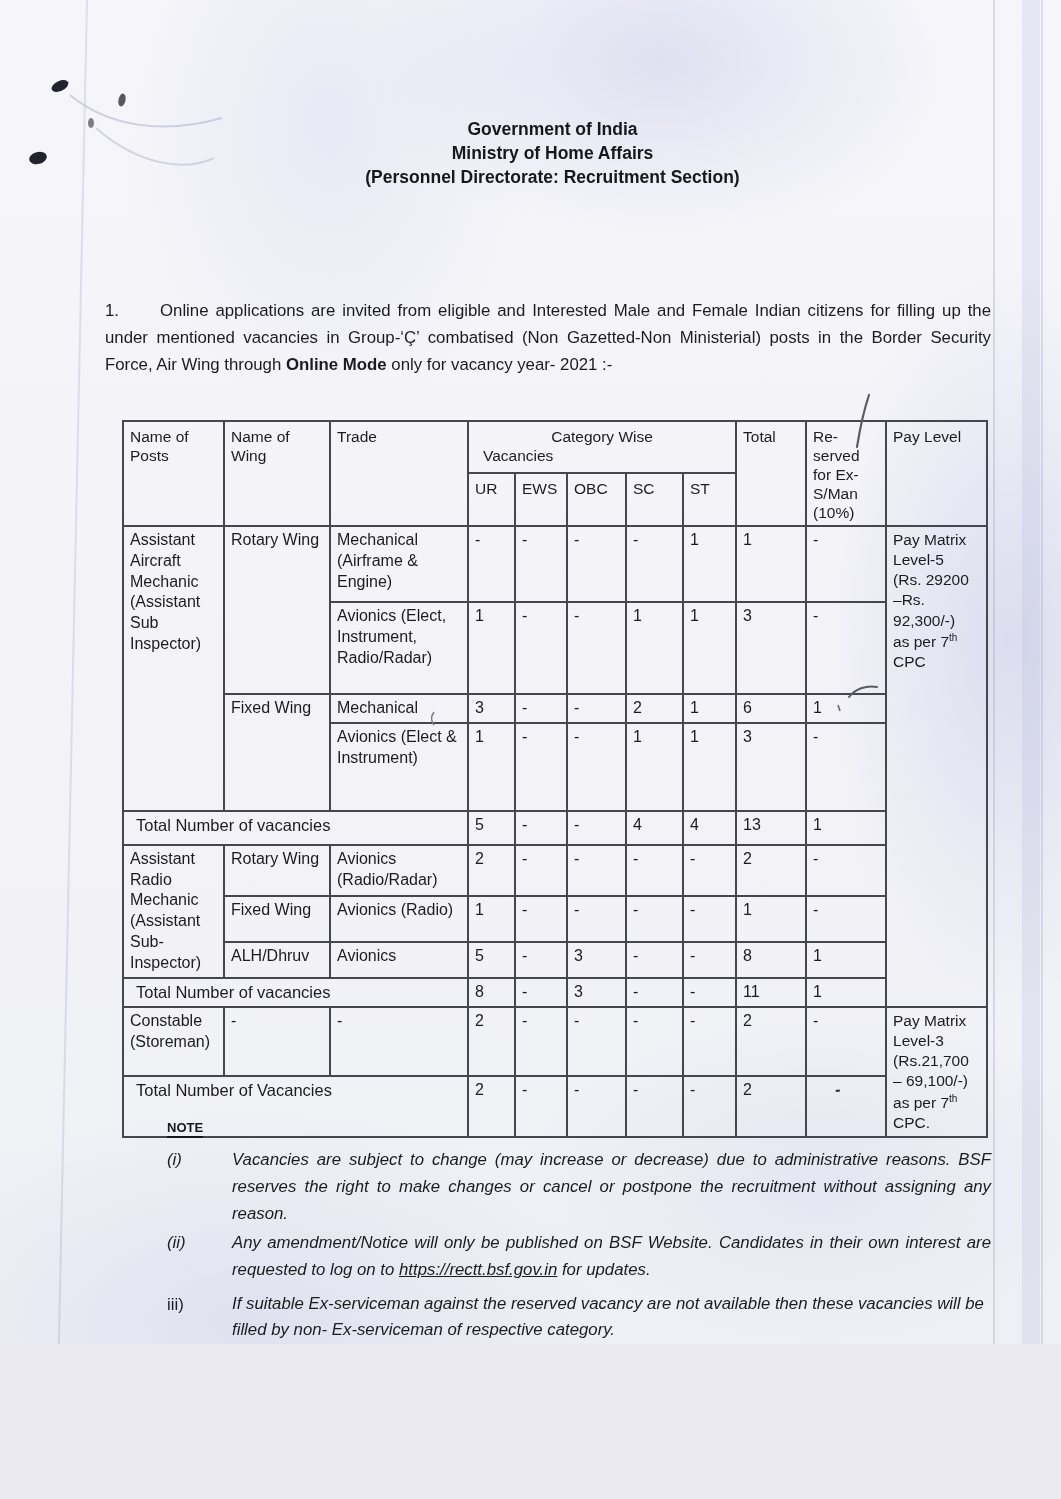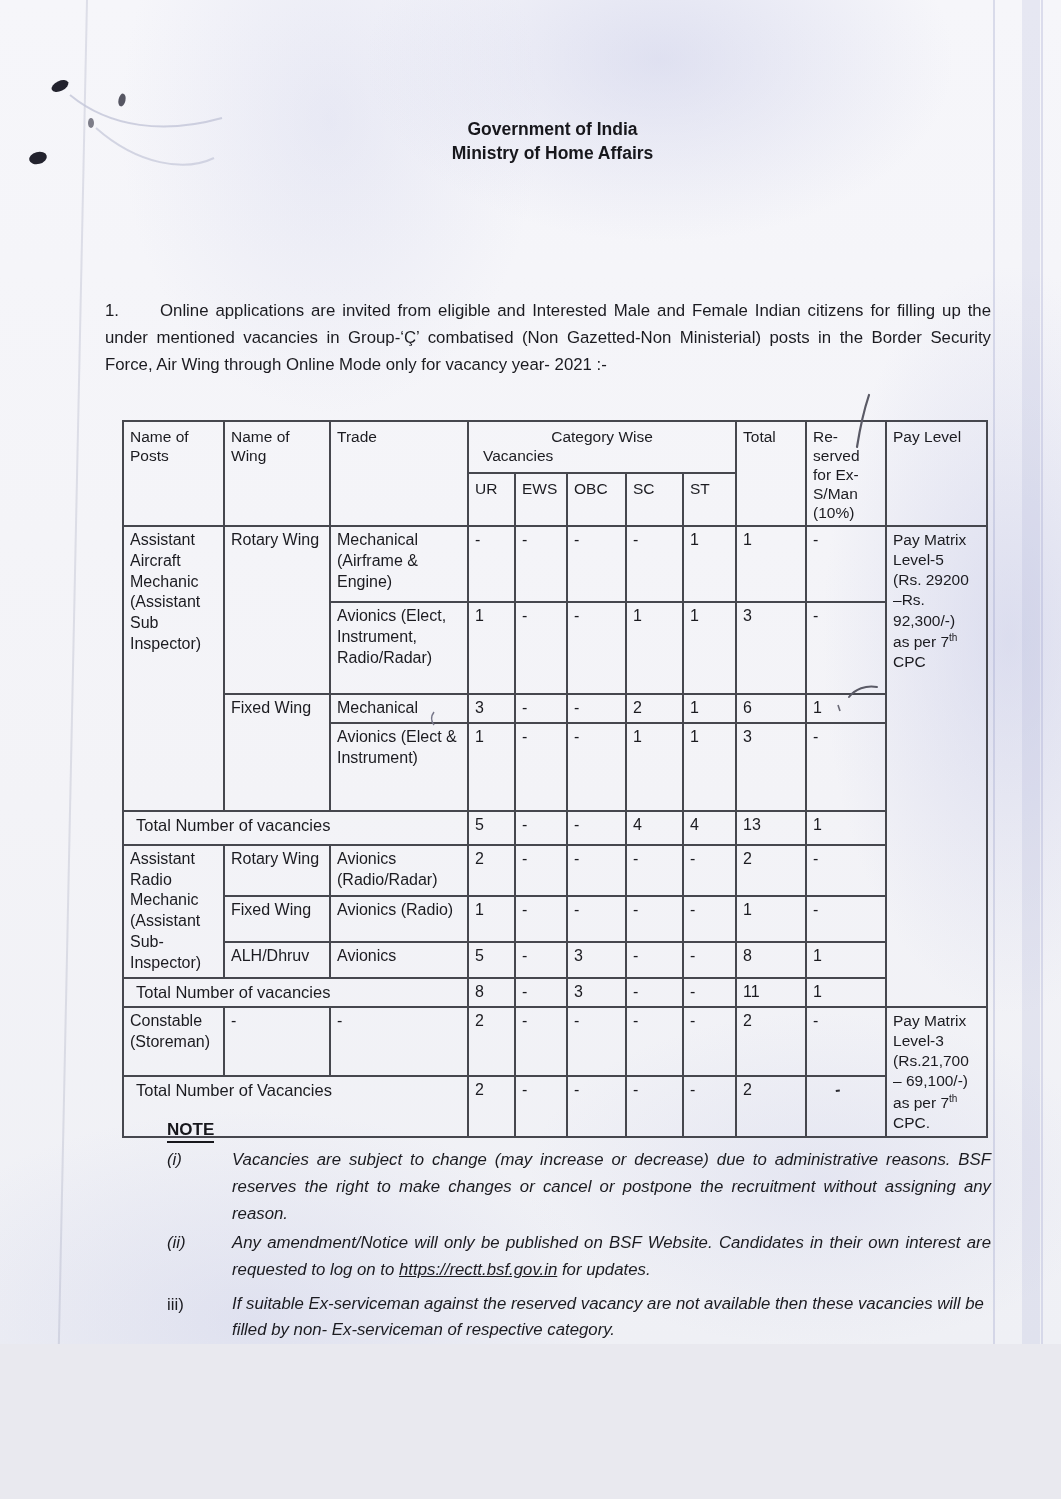--- a/index.html
+++ b/index.html
@@ -33,21 +33,21 @@
   .doc-header{position:absolute;left:44px;top:117px;width:1017px;text-align:center;
     font-weight:bold;font-size:17.5px;line-height:24px;color:#17171c;}
   .adv-line{position:absolute;left:44px;top:246px;width:1017px;text-align:center;
     font-weight:bold;font-size:17.5px;color:#17171c;}
   .adv-title{border-bottom:2.5px solid #17171c;padding-bottom:1px;}
 
   
   .intro{position:absolute;left:105px;top:297px;width:886px;
     font-size:16.8px;line-height:27px;text-align:justify;color:#1b1b20;}
   .intro .num{display:inline-block;width:55px;}
-  .intro b{font-weight:normal;}
+  .intro b{font-weight:bold;}
 
   
   .tbl-wrap{position:absolute;left:122px;top:420px;}
   table.vac{border-collapse:collapse;table-layout:fixed;width:864px;font-size:16px;color:#1b1b20;}
   table.vac th, table.vac td{
     border:2px solid #46474e;vertical-align:top;padding:3px 6px;
     text-align:left;font-weight:400;line-height:1.30;
   }
   table.vac th{font-size:15.5px;line-height:19px;padding-top:5px;}
   th.just{text-align:justify;text-align-last:justify;}
@@ -59,21 +59,21 @@
   th.pay-h{font-weight:700;font-size:18px;line-height:22px;}
   td.num{padding-left:10px;}
   td.b, .row-total td{font-weight:700;}
   .row-total td.label-cell{padding-left:12px;font-size:16.5px;margin-top:16px;}
   td.pay-cell{font-size:15.5px;line-height:21px;padding:48px 4px 4px 8px;}
   td.pay-cell3{font-size:15.5px;line-height:19px;padding:2px 4px 2px 8px;}
   sup.th{font-size:10px;}
   .res-dash{display:inline-block;font-weight:700;transform:rotate(-8deg);margin-left:22px;color:#2a2a30;}
 
   
-  .note-head{position:absolute;left:167px;top:1120px;font-size:17px;font-weight:bold;
+  .note-head{position:absolute;left:167px;top:1120px;font-size:13px;font-weight:bold;
     border-bottom:2.5px solid #17171c;padding-bottom:1px;color:#17171c;text-align:center;}
   .note-item{position:absolute;left:167px;width:824px;display:flex;
     font-size:16.8px;line-height:27px;color:#1b1b20;}
   .note-item .lbl{flex:0 0 65px;}
   .note-item .txt{flex:1;text-align:justify;font-style:italic;}
   .note-italic{font-style:italic;}
   .note-link{text-decoration:underline;}
   .note-iii{top:1291px;}
   .note-iii .txt{text-align:left;line-height:26px;}
 
@@ -89,20 +89,21 @@
 <div class="page">
 
   <div class="crease"></div>
   <div class="edge-streak-1"></div>
   <div class="edge-streak-2"></div>
   <div class="edge-streak-3"></div>
 
   <div class="doc-header">
     <div>Government of India</div>
     <div>Ministry of Home Affairs</div>
+    <div>(Personnel Directorate:  Recruitment Section)</div>
   </div>
 
 
   <div class="intro"><span class="num">1.</span><span>Online applications are invited from eligible and Interested Male and Female Indian citizens for filling up the under mentioned vacancies in Group-‘Ç’ combatised (Non Gazetted-Non Ministerial) posts in the Border Security Force, Air Wing through </span><b>Online Mode</b><span> only  for vacancy  year- 2021 :-</span></div>
 
   <div class="tbl-wrap">
     <table class="vac">
       <colgroup>
         <col style="width:101px">
           <col style="width:106px">

